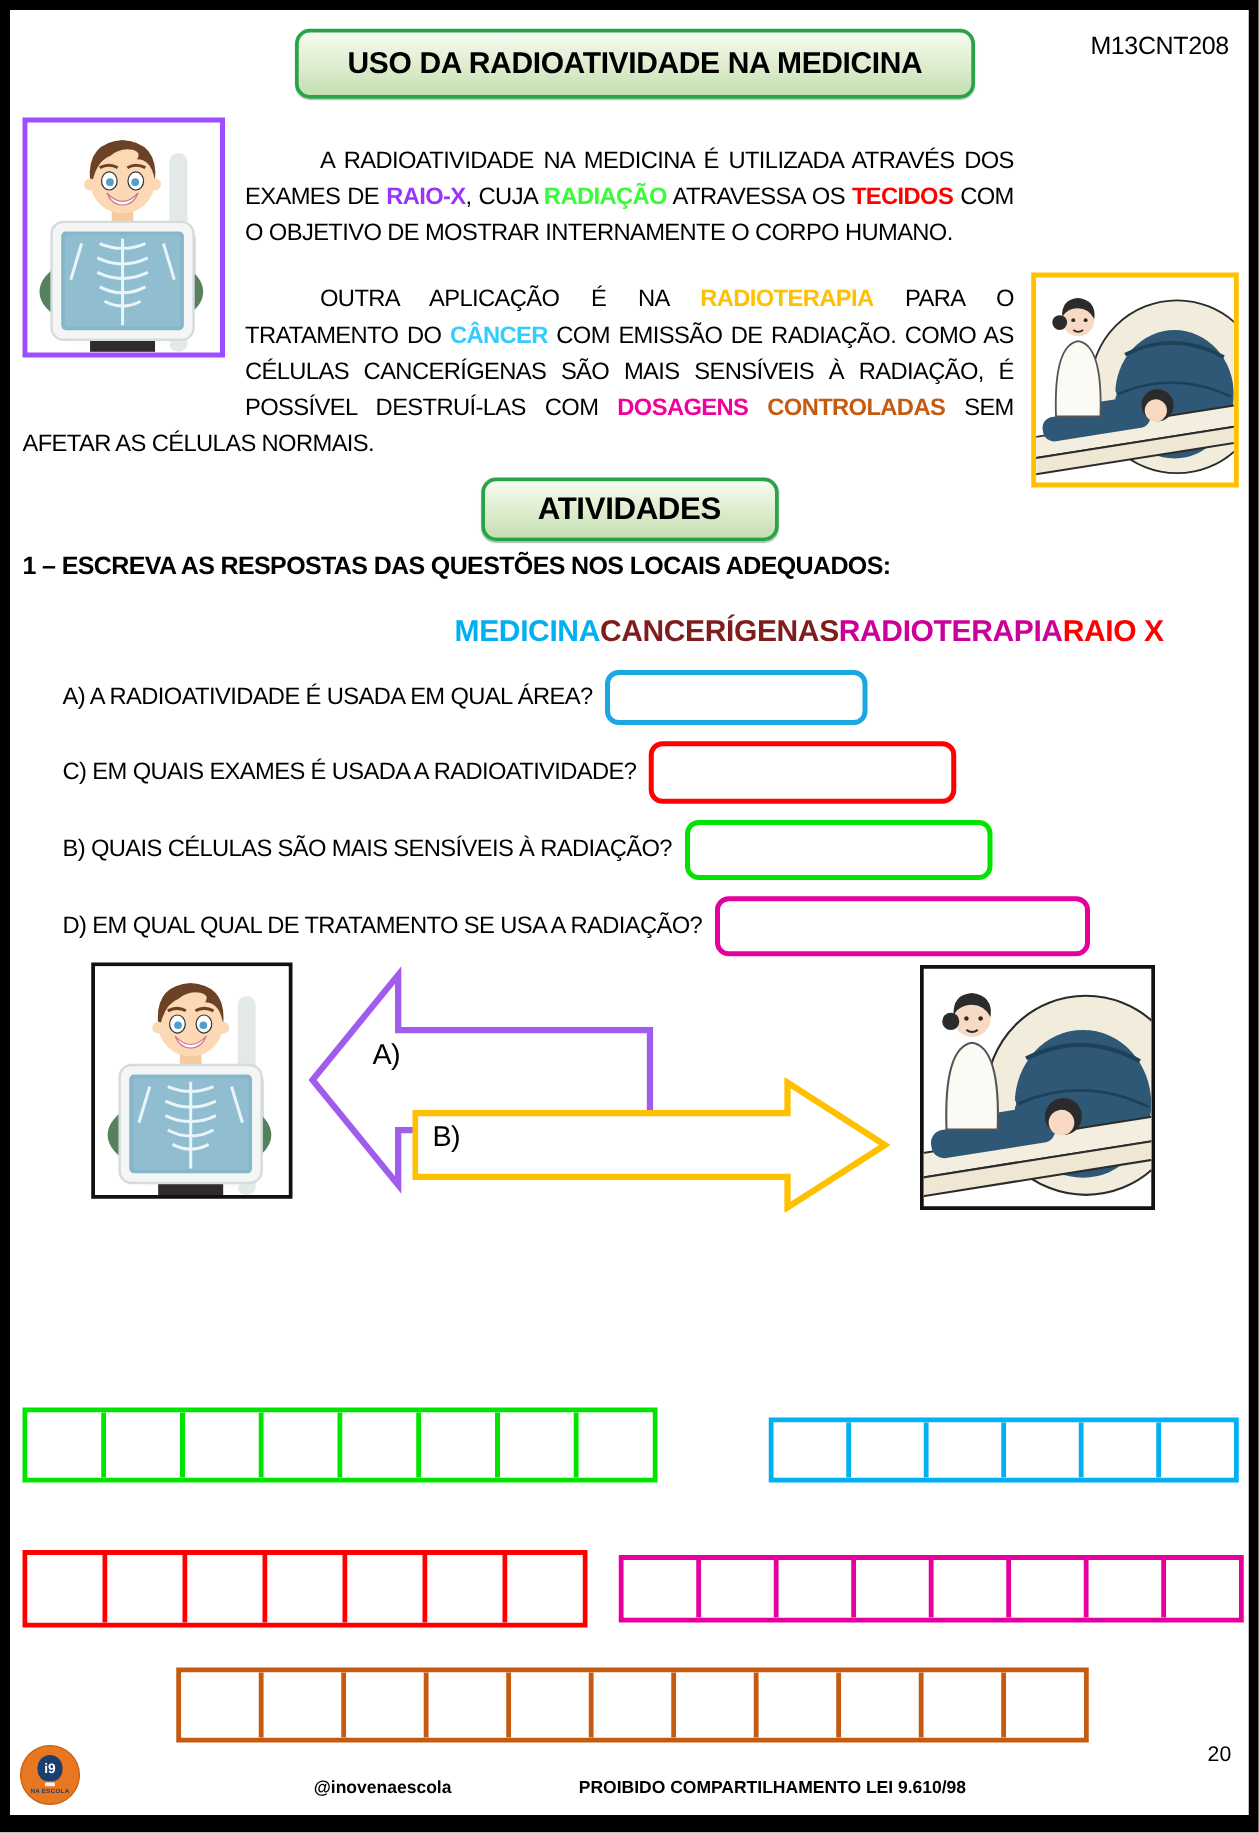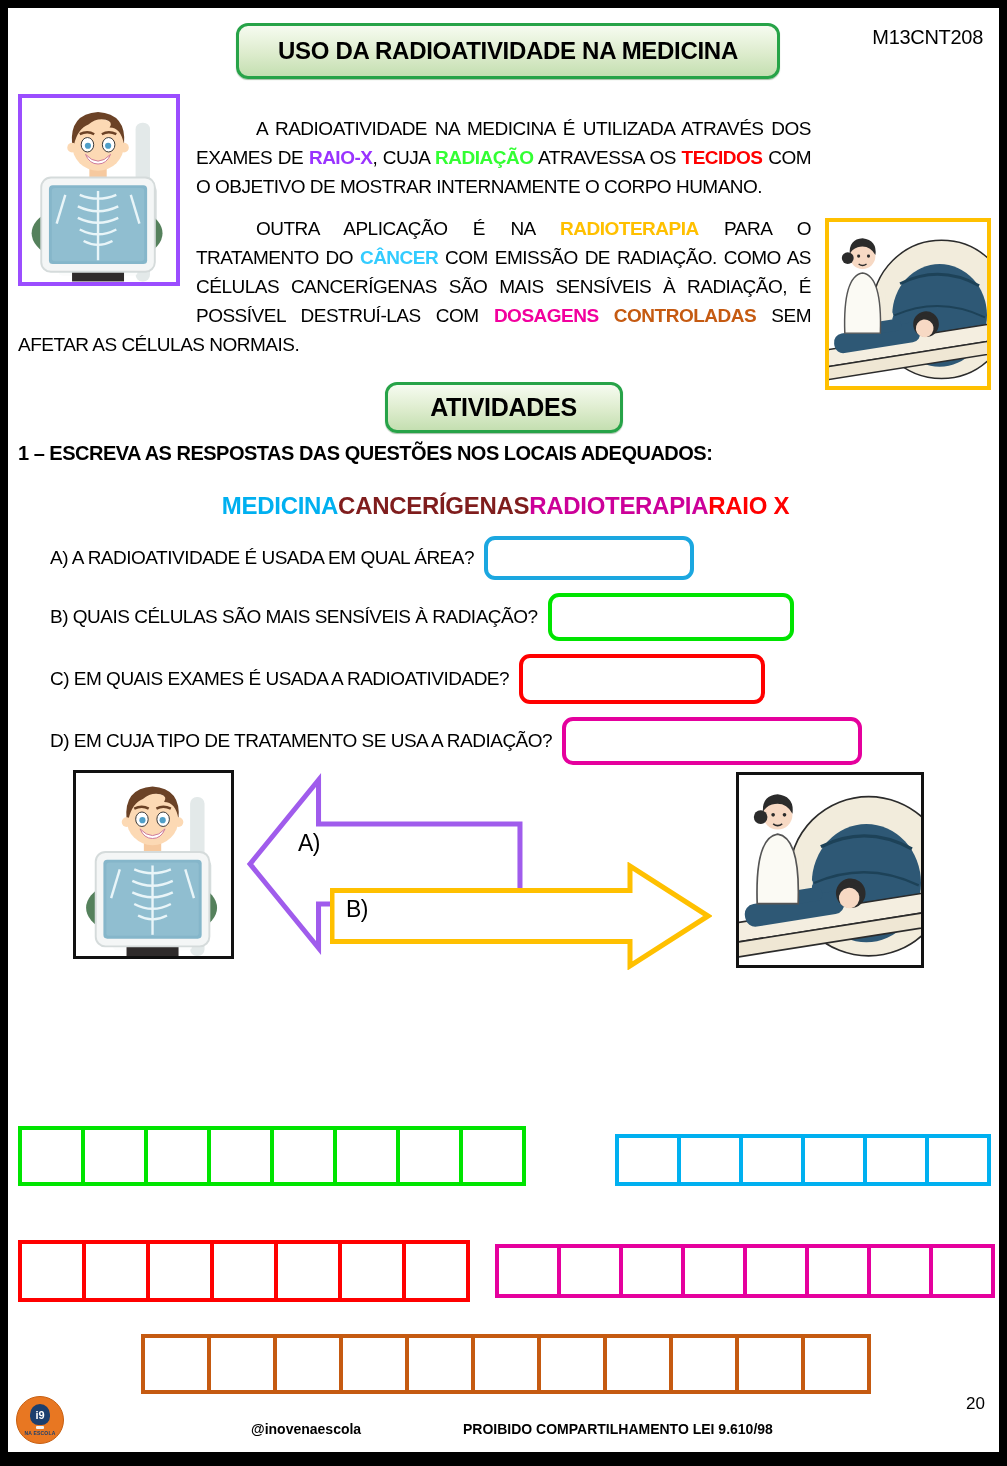--- a/index.html
+++ b/index.html
@@ -25,30 +25,30 @@
   .title-box{position:absolute;top:15px;left:228px;width:538px;height:50px;font-size:24px;letter-spacing:-0.3px;}
   .doc-code{position:absolute;top:18px;right:16px;font-size:20px;letter-spacing:-0.3px;}
 
   
   #intro{position:absolute;top:84px;left:10px;width:973px;font-size:19px;line-height:29px;text-align:justify;letter-spacing:-0.5px;}
   .fig-left{float:left;width:154px;height:184px;border:4px solid #9b4dff;margin:2px 16px 34px 0;background:#fff;}
   .fig-right{float:right;width:158px;height:164px;border:4px solid #ffc000;margin:126px 0 0 14px;background:#fff;}
   .figsvg{display:block;width:100%;height:100%;}
   #intro p{margin:0;text-indent:60px;}
   #intro p.p1{padding-top:22px;margin-left:16px;}
-  #intro p.p2{margin-top:13px;}
+  #intro p.p2{margin-top:24px;}
   .hl{font-weight:bold;}
 
   .activities-wrap{position:absolute;top:374px;left:0;width:100%;display:flex;justify-content:center;align-items:flex-end;}
   .activities-box{width:232px;height:45px;font-size:25px;letter-spacing:-0.3px;}
 
   .q-prompt{font-weight:bold;font-size:20px;letter-spacing:-0.5px;line-height:27px;text-align:justify;}
 
   #q1{position:absolute;top:432px;left:10px;width:973px;}
-  .word-bank{display:flex;justify-content:center;padding:0 60px 0 62px;margin-top:25px;font-size:24px;font-weight:bold;letter-spacing:-0.3px;}
+  .word-bank{display:flex;justify-content:flex-end;padding:0 60px 0 62px;margin-top:25px;font-size:24px;font-weight:bold;letter-spacing:-0.3px;}
   .q-item{display:flex;align-items:center;margin-top:13px;padding-left:32px;font-size:19px;letter-spacing:-0.5px;}
   .ans-box{border:4px solid;border-radius:11px;margin-left:10px;background:#fff;flex:none;}
   .box-a{width:202px;height:36px;}
   .box-b{width:238px;height:40px;}
   .box-c{width:238px;height:42px;}
   .box-d{width:292px;height:40px;}
 
   #q2{position:absolute;top:752px;left:10px;width:973px;}
   .q2-figs{position:relative;height:212px;margin-top:8px;}
   .q2-img{position:absolute;border:3px solid #111;background:#fff;}
@@ -188,29 +188,29 @@
       <span style="color: rgb(0, 176, 240);">MEDICINA</span>
       <span style="color: #7f1d1d;">CANCERÍGENAS</span>
       <span style="color: rgb(204, 0, 153);">RADIOTERAPIA</span>
       <span style="color: rgb(255, 0, 0);">RAIO X</span>
     </div>
     <div class="q-item" style="margin-top:16px">
       <span>A) A RADIOATIVIDADE É USADA EM QUAL ÁREA?</span>
       <span class="ans-box box-a" style="border-color: rgb(27, 167, 224);"></span>
     </div>
     <div class="q-item">
+      <span>C) EM QUAIS EXAMES É USADA A RADIOATIVIDADE?</span>
+      <span class="ans-box box-c" style="border-color: rgb(255, 0, 0);"></span>
+    </div>
+    <div class="q-item">
       <span>B) QUAIS CÉLULAS SÃO MAIS SENSÍVEIS À RADIAÇÃO?</span>
       <span class="ans-box box-b" style="border-color: rgb(0, 228, 0);"></span>
     </div>
     <div class="q-item">
-      <span>C) EM QUAIS EXAMES É USADA A RADIOATIVIDADE?</span>
-      <span class="ans-box box-c" style="border-color: rgb(255, 0, 0);"></span>
-    </div>
-    <div class="q-item">
-      <span>D) EM CUJA TIPO DE TRATAMENTO SE USA A RADIAÇÃO?</span>
+      <span>D) EM QUAL QUAL DE TRATAMENTO SE USA A RADIAÇÃO?</span>
       <span class="ans-box box-d" style="border-color: rgb(229, 0, 157);"></span>
     </div>
   </div>
 
   <div id="q2">
     <div class="q2-figs">
       <div class="q2-img q2-img-left">
         <svg class="figsvg" viewBox="0 0 160 190" preserveAspectRatio="xMidYMid meet">
             <use href="#fig-xray"></use>
           </svg>

